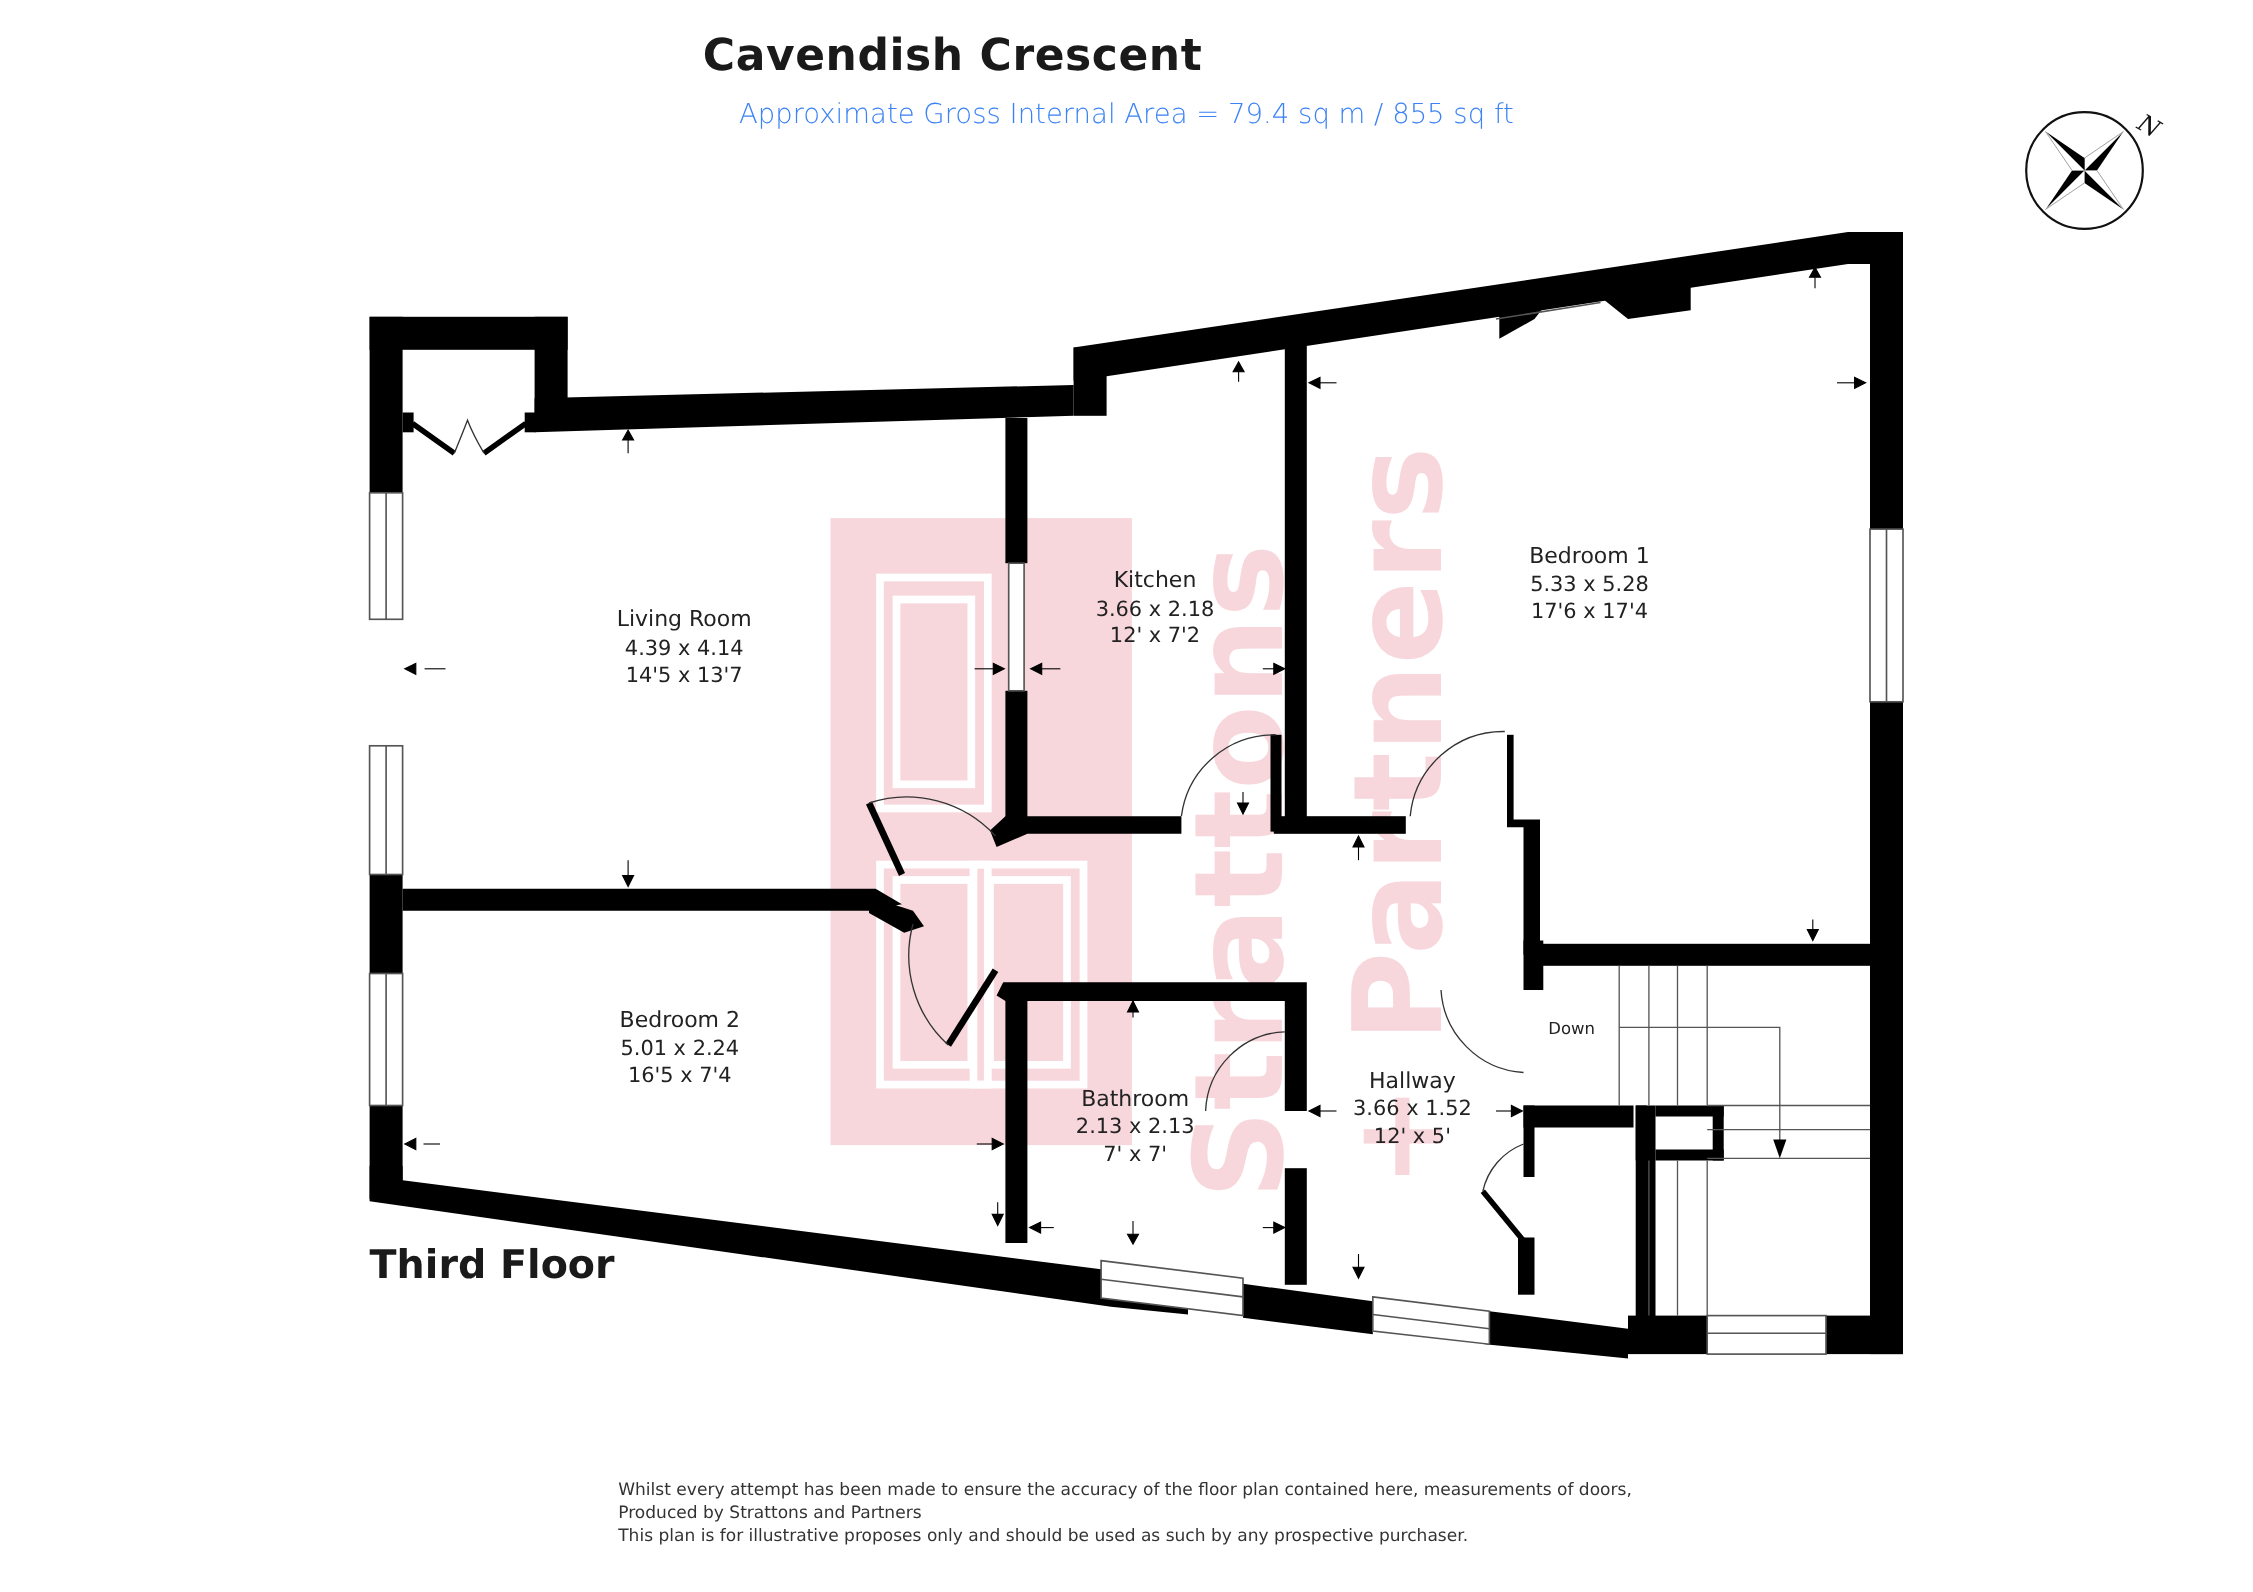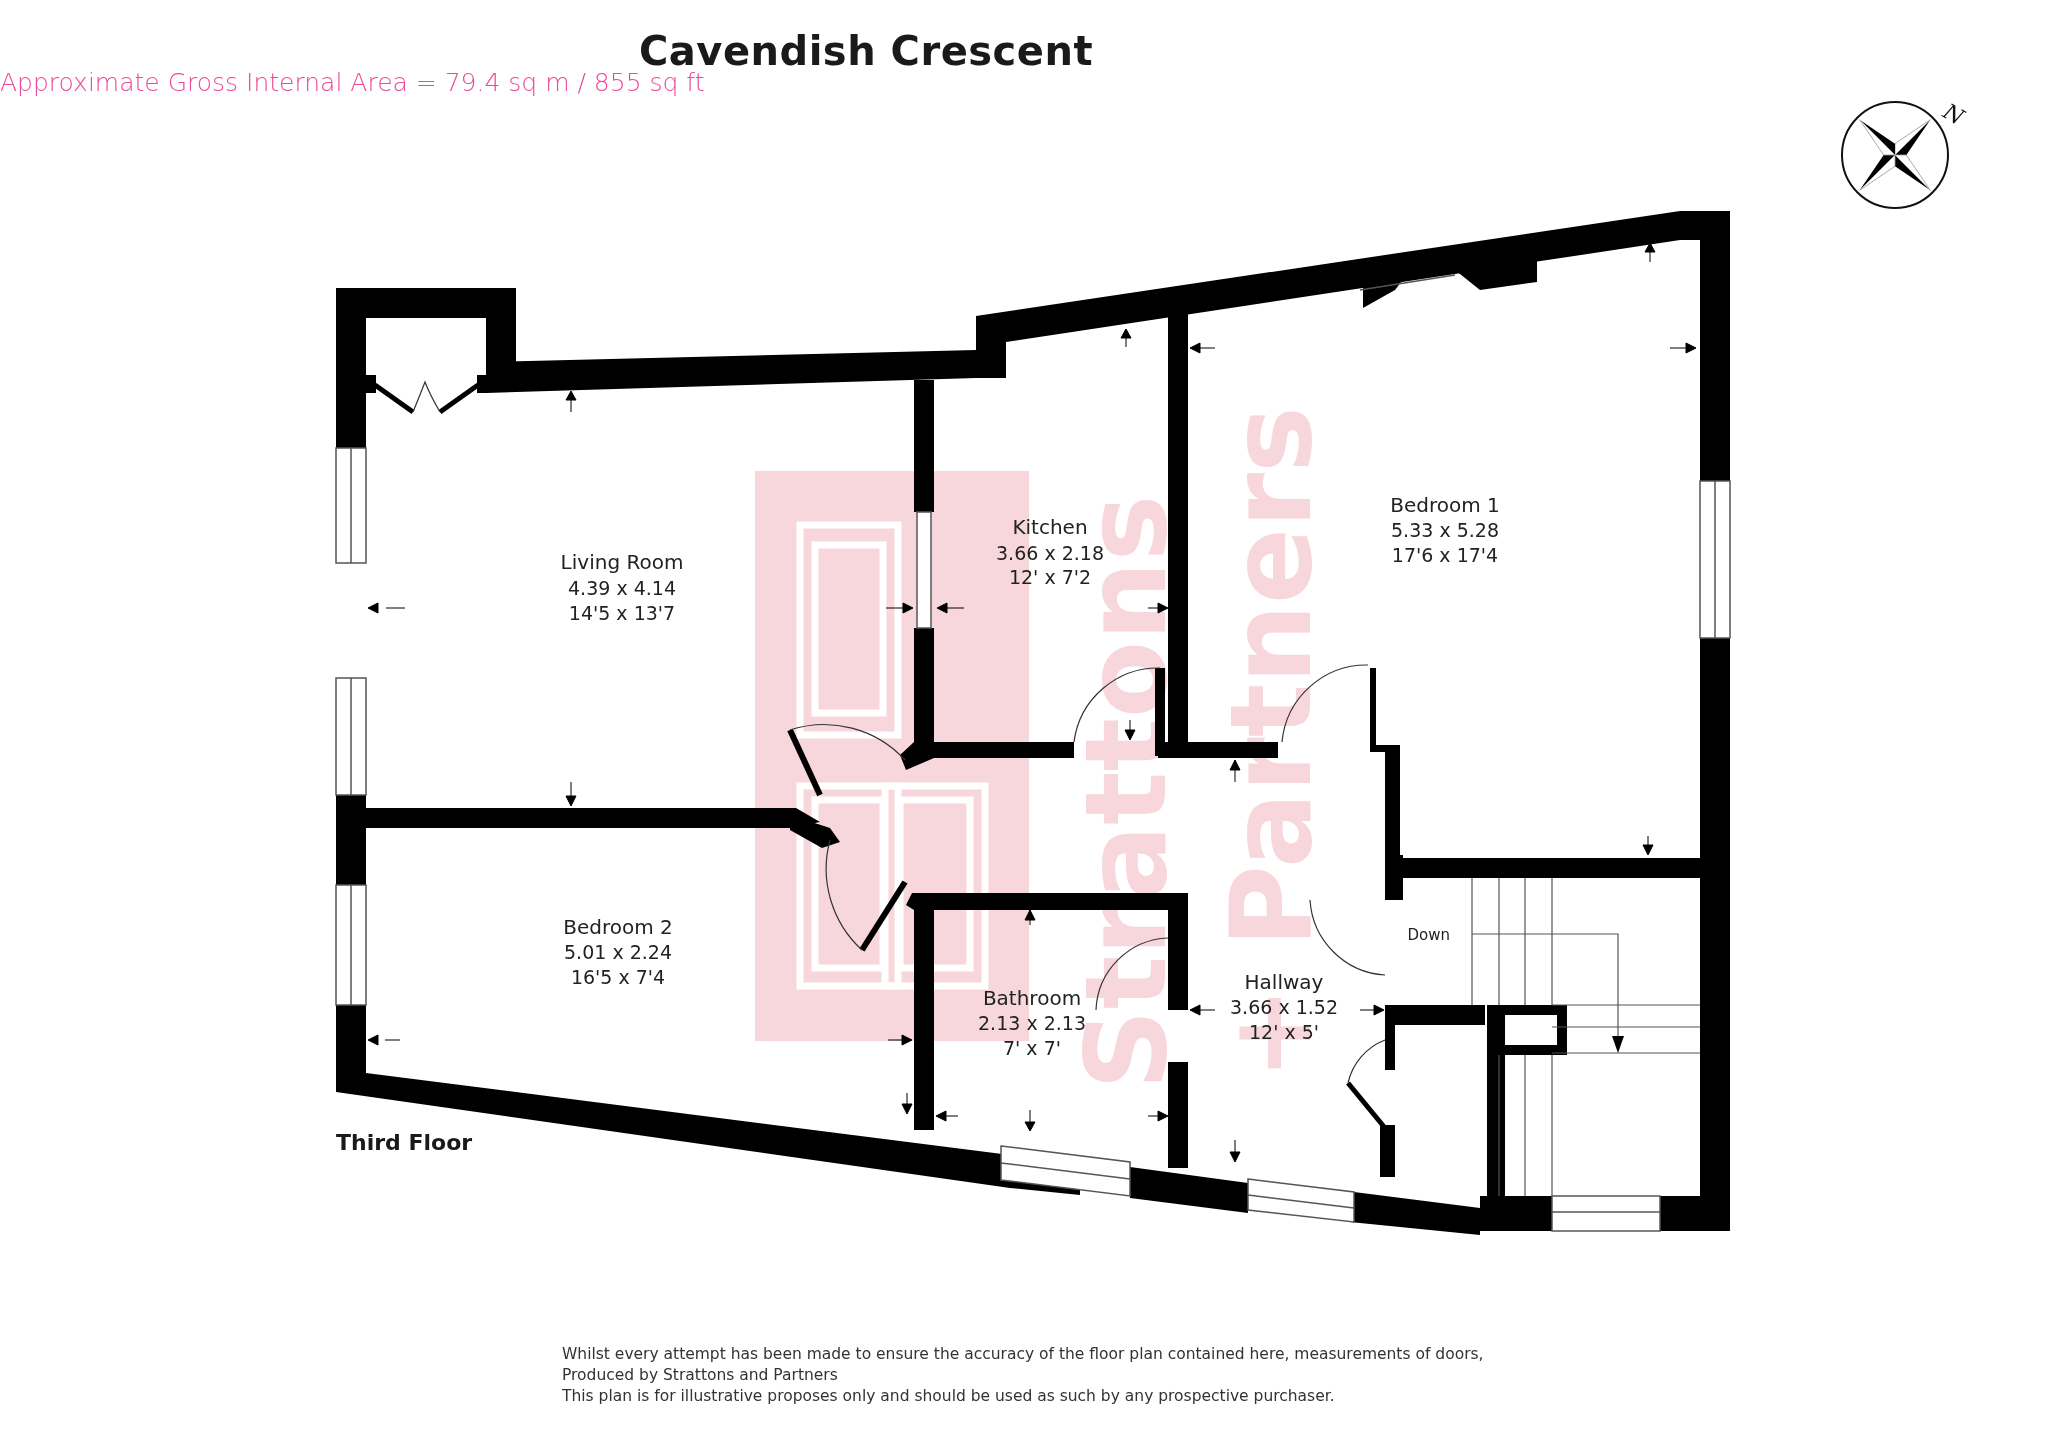--- a/index.html
+++ b/index.html
@@ -1,22 +1,22 @@
 <!DOCTYPE html>
 <html><head>
 <meta charset="utf-8">
 <style>
   html, body { margin:0; padding:0; background:#ffffff; }
   body { width:2048px; height:1447px; position:relative; overflow:hidden; font-family:"DejaVu Sans", sans-serif; color:#1a1a1a; }
   .title { position:absolute; left:0; width:1732px; top:28px; text-align:center; font-family:"DejaVu Sans", sans-serif; font-weight:bold; font-size:40px; letter-spacing:0.5px; }
-  .subtitle { position:absolute; left:0; width:2048px; top:68px; font-family:"DejaVu Sans", sans-serif; font-size:25px; color:#ec4899; font-weight:300; }
+  .subtitle { position:absolute; left:0; width:2048px; top:89px; text-align:center; font-family:"DejaVu Sans", sans-serif; font-size:25px; color:#3b82f6; font-weight:300; }
   svg.plan { position:absolute; left:0; top:0; }
   .room-label { font-family:"DejaVu Sans", sans-serif; font-size:20px; fill:#222; text-anchor:middle; }
   .room-dim { font-family:"DejaVu Sans", sans-serif; font-size:19px; fill:#222; text-anchor:middle; }
-  .floor-label { position:absolute; left:336px; top:1130px; font-family:"DejaVu Sans", sans-serif; font-weight:bold; font-size:22px; }
+  .floor-label { position:absolute; left:336px; top:1130px; font-family:"DejaVu Sans", sans-serif; font-weight:bold; font-size:36px; }
   .disclaimer { position:absolute; left:562px; top:1344px; width:1000px; font-family:"DejaVu Sans", sans-serif; font-size:15.5px; line-height:21px; color:#333; }
   .disclaimer div { white-space:nowrap; }
   .compass { position:absolute; left:1840px; top:95px; width:130px; height:130px; }
 </style>
 </head>
 <body>
 
 <div class="title">Cavendish Crescent</div>
 <div class="subtitle">Approximate Gross Internal Area = 79.4 sq m / 855 sq ft</div>
 

